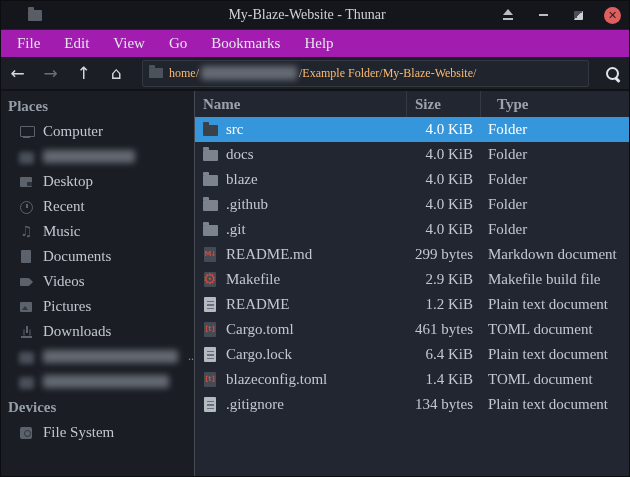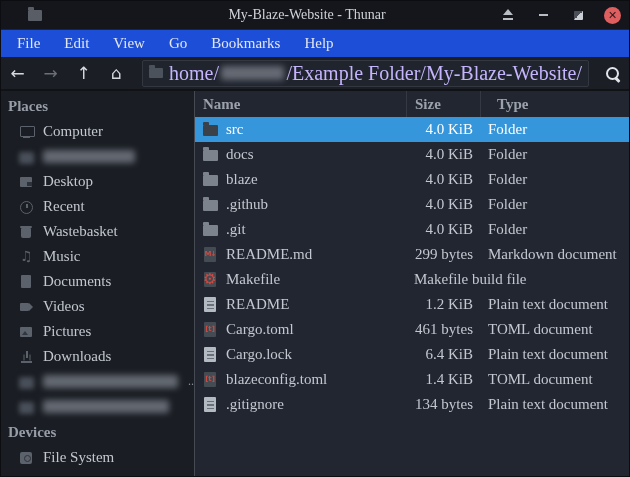--- a/index.html
+++ b/index.html
@@ -26,38 +26,38 @@
                       position:absolute; top:3px; }
   .wc-eject::after { content:""; position:absolute; bottom:4px; width:10px; height:2px; background:#b9bec5; }
   .wc-min::before { content:""; width:9px; height:2px; background:#b9bec5; }
   .wc-max::before { content:""; width:9px; height:9px; border-radius:1px;
                     background:linear-gradient(315deg,#c9ced4 50%,#4a4f57 50%); }
   .wc-close { width:17px; height:17px; border-radius:50%; background:#de5f5f;
               color:#30191c; font-size:11px; font-weight:bold;
               font-family:"DejaVu Sans", sans-serif; line-height:1; }
 
   
-  .menubar { height:28px; flex:0 0 28px; background:#1d4ed8; display:flex; align-items:center;
+  .menubar { height:28px; flex:0 0 28px; background:#a21caf; display:flex; align-items:center;
              padding-left:4px; border-top:1px solid #22252c; }
   .menu-item { color:#e4e7ea; font-size:15px; padding:2px 12px; cursor:default; }
 
   
   .toolbar { height:34px; flex:0 0 34px; background:#1b1e25; display:flex; align-items:center;
              border-bottom:2px solid #101216; }
   .tb-btn { width:33px; height:28px; display:flex; align-items:center; justify-content:center;
             color:#d6dade; font-size:17px; font-family:"DejaVu Sans", sans-serif; }
   .tb-btn.dim { color:#6a6f78; }
   .pathbar { flex:1; height:27px; margin:0 6px 0 9px; background:#20242d;
              border:1px solid #33373f; border-radius:2px; display:flex; align-items:center;
              padding:0 6px; overflow:hidden; white-space:nowrap; }
   .path-folder { width:14px; height:10px; background:#4c525b; border-radius:1px;
                  position:relative; margin-right:6px; flex:0 0 auto; }
   .path-folder::before { content:""; position:absolute; top:-3px; left:0; width:6px; height:3px;
                          background:#4c525b; border-radius:1px 1px 0 0; }
-  .path-text { color:#c4b5fd; font-size:20px; }
+  .path-text { color:#fdba74; font-size:12px; }
   .redact { display:inline-block; background:#767c86; border-radius:2px;
             filter:blur(3px); opacity:.8; vertical-align:middle; }
   .redact-path { width:96px; height:14px; margin:0 2px; }
   .search-btn { width:34px; height:30px; display:flex; align-items:center; justify-content:center; }
   .search-glyph { width:13px; height:13px; border:2.5px solid #e2e5e9; border-radius:50%;
                   position:relative; }
   .search-glyph::after { content:""; position:absolute; width:2.5px; height:6px; background:#e2e5e9;
                          right:-2px; bottom:-5px; transform:rotate(-45deg); border-radius:1px; }
 
   
@@ -191,24 +191,20 @@
           </div>
           <div class="side-item">
             <span class="si si-desktop"></span>
             <span class="label">Desktop</span>
           </div>
           <div class="side-item">
             <span class="si si-recent"></span>
             <span class="label">Recent</span>
           </div>
           <div class="side-item">
-            <span class="si si-trash"></span>
-            <span class="label">Wastebasket</span>
-          </div>
-          <div class="side-item">
             <span class="si si-music"></span>
             <span class="label">Music</span>
           </div>
           <div class="side-item">
             <span class="si si-doc"></span>
             <span class="label">Documents</span>
           </div>
           <div class="side-item">
             <span class="si si-video"></span>
             <span class="label">Videos</span>
@@ -311,20 +307,21 @@
           </div>
           <div class="file-row">
             <div class="cell col-name">
               <span class="name-inner">
                 <span class="fi fi-page fi-dark">
                   <span class="fi-glyph g-makefile">⚙</span>
                 </span>
                 <span>Makefile</span>
               </span>
             </div>
+            <div class="cell col-size">2.9 KiB</div>
             <div class="cell col-type">Makefile build file</div>
           </div>
           <div class="file-row">
             <div class="cell col-name">
               <span class="name-inner">
                 <span class="fi fi-page fi-text"></span>
                 <span>README</span>
               </span>
             </div>
             <div class="cell col-size">1.2 KiB</div>

